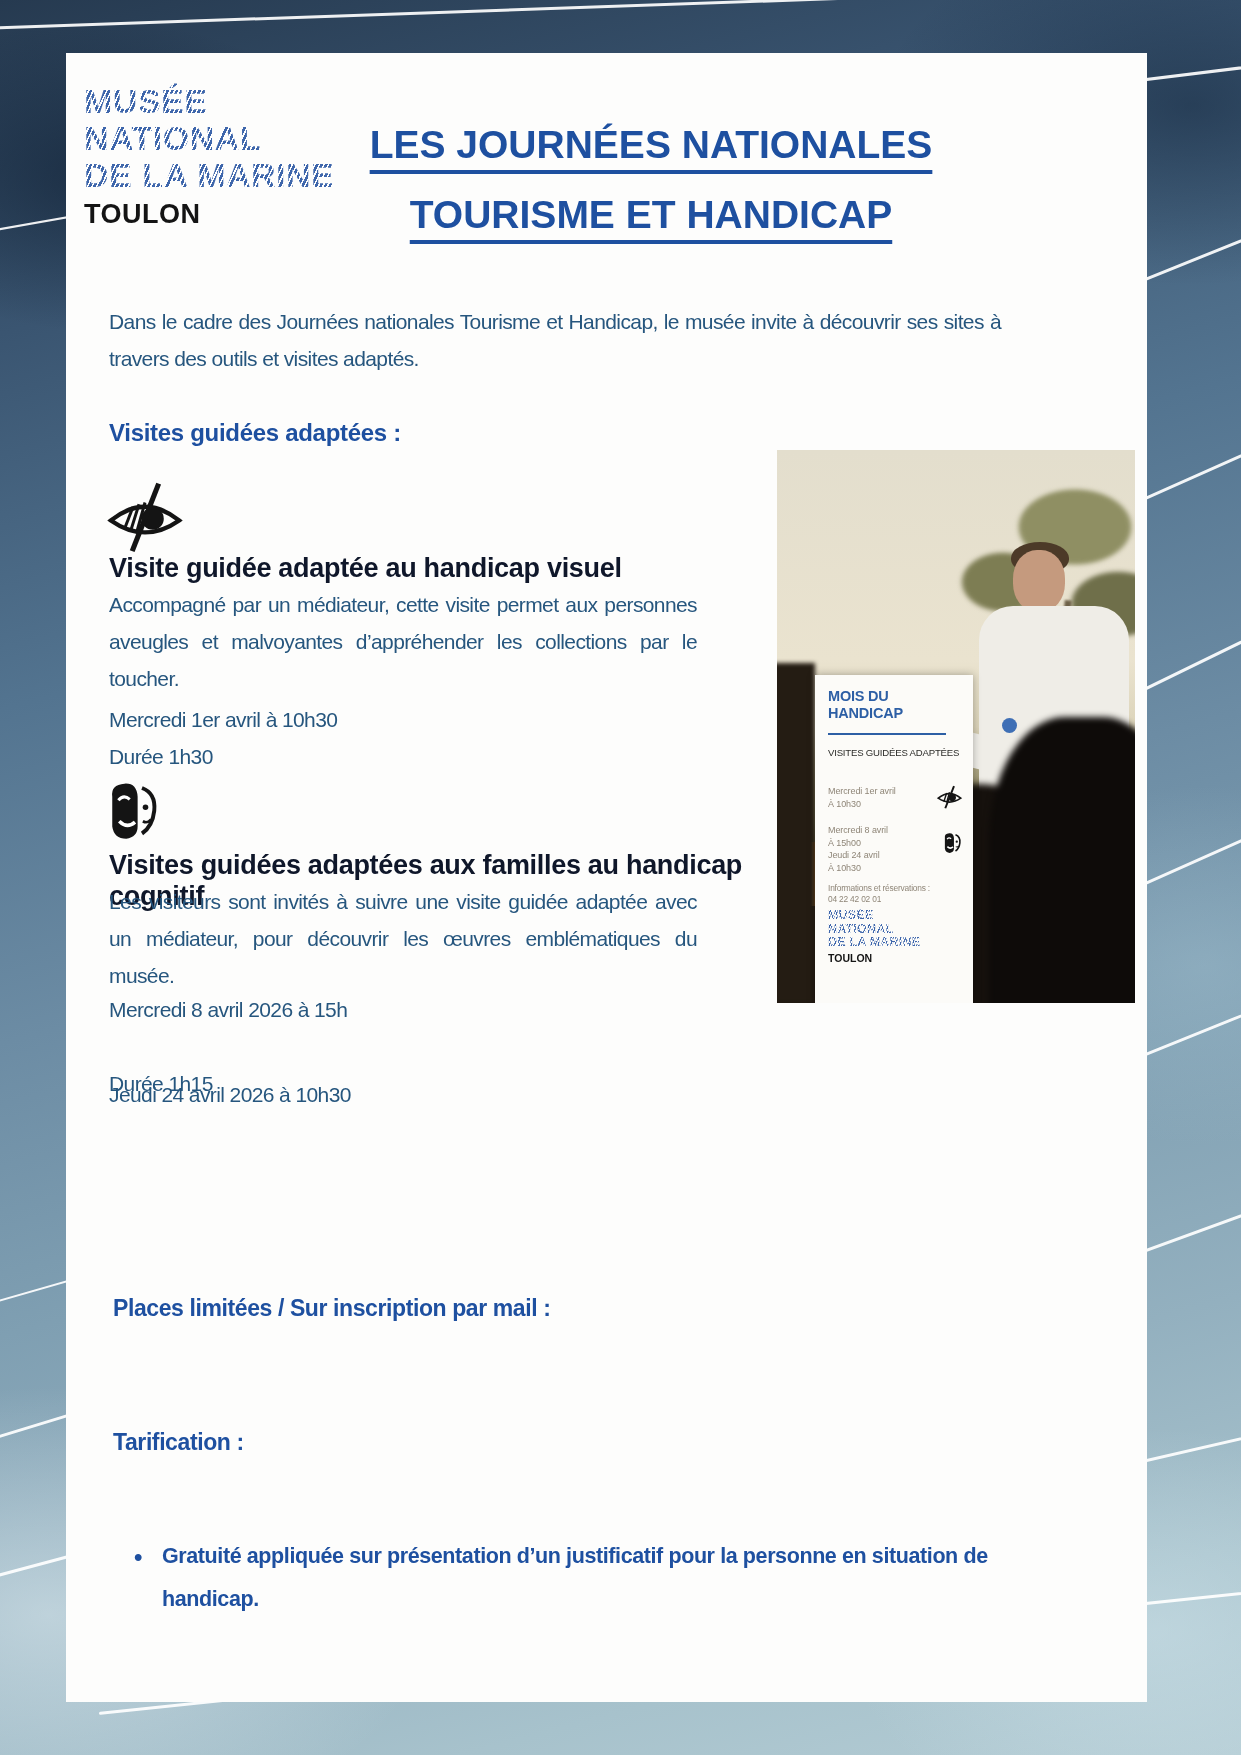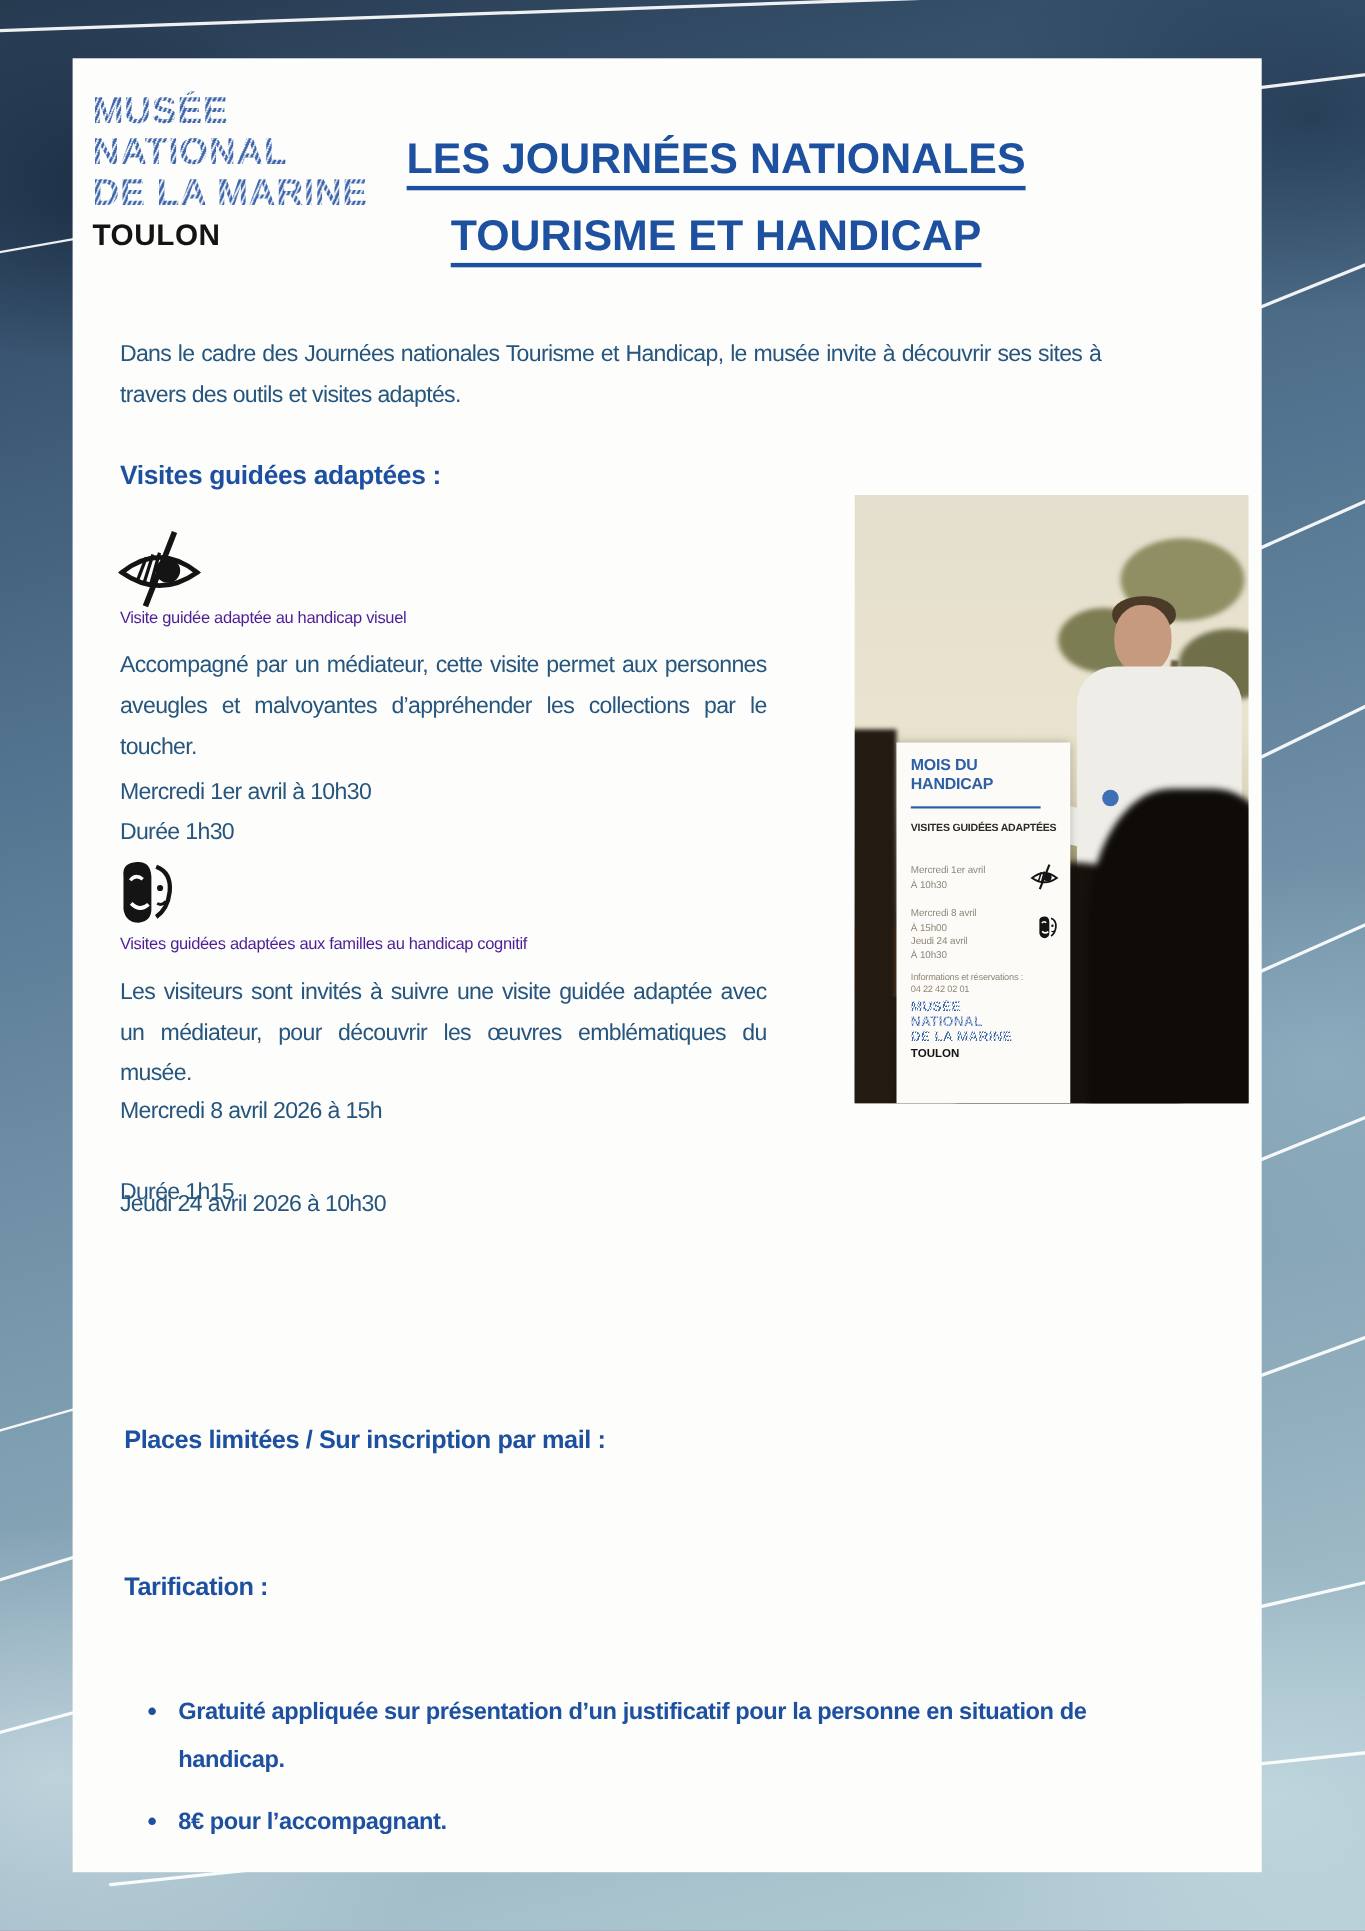--- a/index.html
+++ b/index.html
@@ -37,21 +37,21 @@
   .doc-title{color:#1e50a0;font-weight:800;font-size:39px;text-align:center;}
   .doc-title .tline{
     display:inline-block;text-decoration:underline;
     text-decoration-thickness:4px;text-underline-offset:12px;
   }
   .doc-title .t2{margin-top:26px;}
   
   .btext{color:#26567e;font-size:21px;letter-spacing:-0.6px;line-height:37px;}
   .just{text-align:justify;}
   .bhead{color:#1e50a0;font-weight:800;}
-  .sec-head{font-size:15px;letter-spacing:-0.3px;color:#4c1d95;font-weight:400;}
+  .sec-head{font-size:27px;letter-spacing:-0.3px;color:#0f172a;font-weight:700;}
   .contact-line{font-size:23px;letter-spacing:-0.4px;line-height:42px;color:#1e50a0;font-weight:800;}
   .email{text-decoration:underline;text-decoration-thickness:2px;text-underline-offset:4px;color:#1e50a0;cursor:pointer;}
   .bullet{position:relative;padding-left:36px;font-size:21.5px;letter-spacing:-0.4px;line-height:43px;color:#1e50a0;font-weight:800;}
   .bullet::before{content:"•";position:absolute;left:8px;top:0;font-size:24px;}
   
   .photo{
     position:absolute;left:711px;top:397px;width:358px;height:553px;overflow:hidden;
     background:linear-gradient(180deg,#e3decd 0%,#eae3cf 38%,#dcd4ba 50%,#b6ae8d 56%,#99936e 61%,#7e7b56 67%,#585539 72%,#413726 77%,#2e2517 82%,#1f1710 100%);
   }
   .photo-tree{position:absolute;right:-36px;top:0;width:240px;height:220px;filter:blur(2px);
@@ -70,21 +70,21 @@
   .sil-center{position:absolute;left:92px;bottom:-46px;width:205px;height:265px;border-radius:46% 46% 0 0;background:#16110d;filter:blur(3px);}
   .sil-right{position:absolute;right:-44px;bottom:-24px;width:190px;height:310px;border-radius:40% 40% 0 0;background:#0e0b09;filter:blur(3px);}
   .sil-left{position:absolute;left:-8px;bottom:0;width:46px;height:340px;background:#241c13;filter:blur(2px);}
   .gold-frame{position:absolute;left:0;top:392px;width:42px;height:64px;
     background:repeating-linear-gradient(90deg,#8f6228 0 6px,#c89a50 6px 12px);}
   
   .sign{position:absolute;left:38px;top:225px;width:158px;height:328px;box-sizing:border-box;
     background:#fcfbf8;padding:13px 10px 8px 13px;box-shadow:0 0 8px rgba(0,0,0,.3);}
   .sign-title{color:#2d5fa5;font-weight:800;font-size:14.5px;line-height:17px;width:95px;letter-spacing:-0.2px;}
   .sign-rule{height:2px;width:118px;background:#2d5fa5;margin:11px 0 12px;}
-  .sign-sub{color:#2b2b28;font-weight:700;font-size:9.6px;letter-spacing:-0.2px;white-space:nowrap;}
+  .sign-sub{color:#2b2b28;font-weight:400;font-size:9.6px;letter-spacing:-0.2px;white-space:nowrap;}
   .sign-row{display:flex;justify-content:space-between;align-items:flex-start;margin-top:27px;}
   .sign-dates{color:#8f8678;font-size:9px;line-height:12.5px;letter-spacing:-0.1px;}
   .sign-info{color:#8f8678;font-size:8.4px;line-height:11px;margin-top:9px;white-space:nowrap;letter-spacing:-0.2px;}
   .sign-logo-text{
     font-weight:800;font-size:12.5px;line-height:13.5px;letter-spacing:.2px;margin-top:4px;
     background:repeating-linear-gradient(115deg,#3e66ab 0 1.4px,#ffffff 1.4px 2.2px);
     -webkit-background-clip:text;background-clip:text;color:transparent;
   }
   .sign-logo-city{font-weight:900;font-size:10.5px;color:#141414;margin-top:2px;}
   .icon-svg{display:block;}
@@ -159,21 +159,20 @@
   <div class="abs btext" style="left:43px;top:938px;">Mercredi 8 avril 2026 à 15h</div>
   <div class="abs btext" style="left:43px;top:975px;margin-top:48px;">Jeudi 24 avril 2026 à 10h30</div>
   <div class="abs btext" style="left:43px;top:1012px;">Durée 1h15</div>
 
   <div class="abs" style="left:47px;top:1234px;">
     <div class="contact-line">Places limitées / Sur inscription par mail :</div>
   </div>
 
   <div class="abs contact-line" style="left:47px;top:1368px;">Tarification :</div>
   <div class="abs bullet" style="left:60px;top:1482px;width:872px;">Gratuité appliquée sur présentation d’un justificatif pour la personne en situation de handicap.</div>
-  <div class="abs bullet" style="left:60px;top:1496px;width:872px;">8€ pour l’accompagnant.</div>
 
   <div class="photo">
     <div class="photo-tree"></div>
     <div class="photo-trunk"></div>
     <div class="man-hair"></div>
     <div class="man-head"></div>
     <div class="man-body"></div>
     <div class="man-badge"></div>
     <div class="man-arm"></div>
     <div class="man-hand-l"></div>

